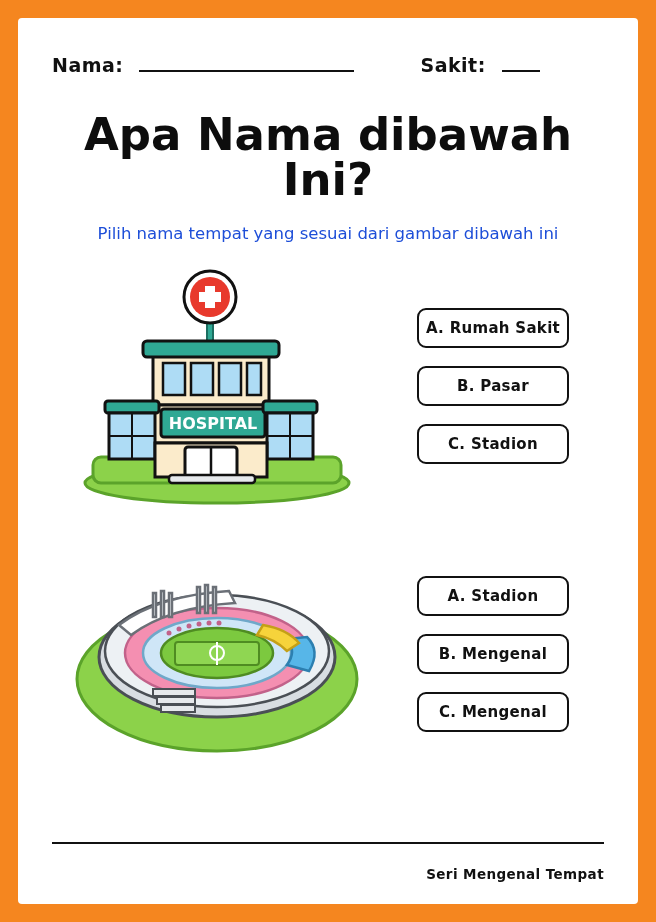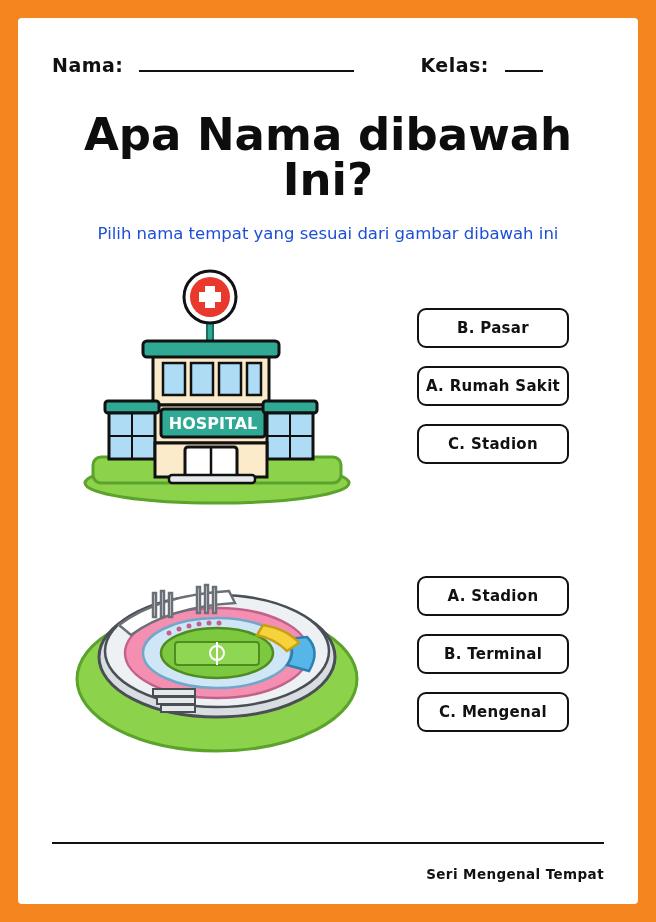--- a/index.html
+++ b/index.html
@@ -125,21 +125,21 @@
 </head>
 <body>
 
 <div class="page">
   <div class="sheet">
 
     <div class="idrow">
       <span class="lbl">Nama:</span>
       <div class="rule name"></div>
       <div class="spacer-mid"></div>
-      <span class="lbl">Kelas:</span>
+      <span class="lbl">Sakit:</span>
       <div class="rule kelas"></div>
     </div>
 
     <div class="title">Apa Nama dibawah Ini?</div>
     <div class="subtitle">Pilih nama tempat yang sesuai dari gambar dibawah ini</div>
 
     <div class="question">
       <div class="art">
         <svg width="320" height="248" viewBox="0 0 320 248" aria-hidden="true">
 
@@ -175,22 +175,22 @@
           <line x1="210" y1="175" x2="256" y2="175" stroke="#111" stroke-width="2"></line>
 
           <rect x="98" y="182" width="112" height="34" fill="#FBEBCB" stroke="#111" stroke-width="3"></rect>
           <rect x="128" y="186" width="52" height="30" rx="3" fill="#ffffff" stroke="#111" stroke-width="3"></rect>
           <line x1="154" y1="186" x2="154" y2="216" stroke="#111" stroke-width="2.5"></line>
 
           <rect x="112" y="214" width="86" height="8" rx="3" fill="#E6E9EC" stroke="#111" stroke-width="2.5"></rect>
         </svg>
       </div>
       <div class="choices">
+        <div class="choice">A. Rumah Sakit</div>
         <div class="choice">B. Pasar</div>
-        <div class="choice">A. Rumah Sakit</div>
         <div class="choice">C. Stadion</div>
       </div>
     </div>
 
     <div class="question">
       <div class="art">
         <svg width="320" height="230" viewBox="0 0 320 230" aria-hidden="true">
 
           <ellipse cx="160" cy="150" rx="140" ry="72" fill="#8CD24A" stroke="#5BA32A" stroke-width="3"></ellipse>
 
@@ -232,21 +232,21 @@
               <circle cx="122" cy="100" r="2.5"></circle>
             <circle cx="132" cy="97" r="2.5"></circle>
               <circle cx="142" cy="95" r="2.5"></circle>
             <circle cx="152" cy="94" r="2.5"></circle>
               <circle cx="162" cy="94" r="2.5"></circle>
           </g>
         </svg>
       </div>
       <div class="choices">
         <div class="choice">A. Stadion</div>
-        <div class="choice">B. Terminal</div>
+        <div class="choice">B. Mengenal</div>
         <div class="choice">C. Mengenal</div>
       </div>
     </div>
 
     <div class="footer">
       <hr>
       <div class="fcap">Seri Mengenal Tempat</div>
     </div>
 
   </div>

